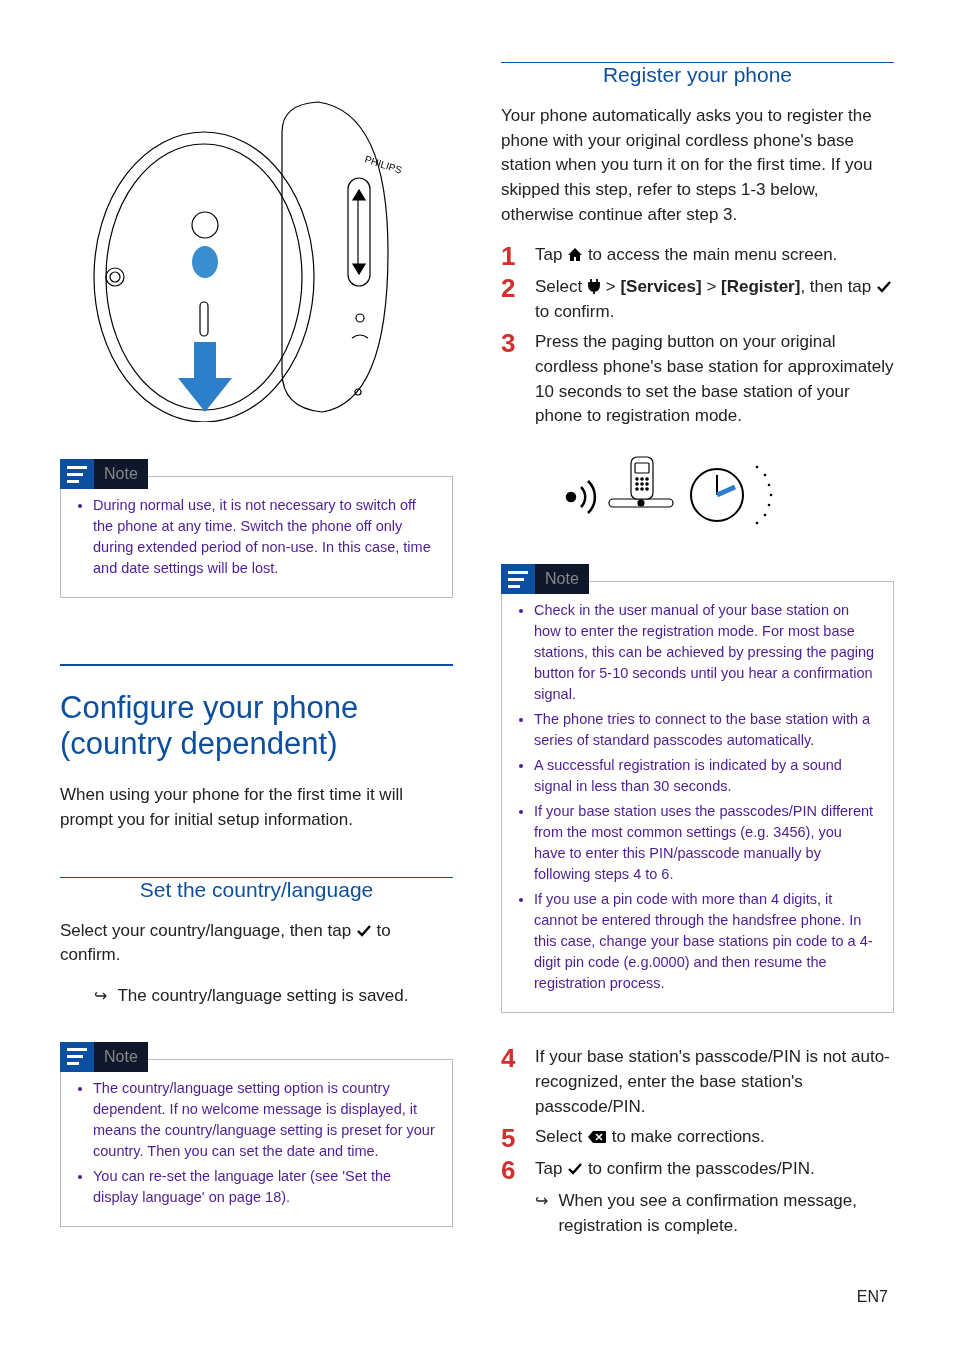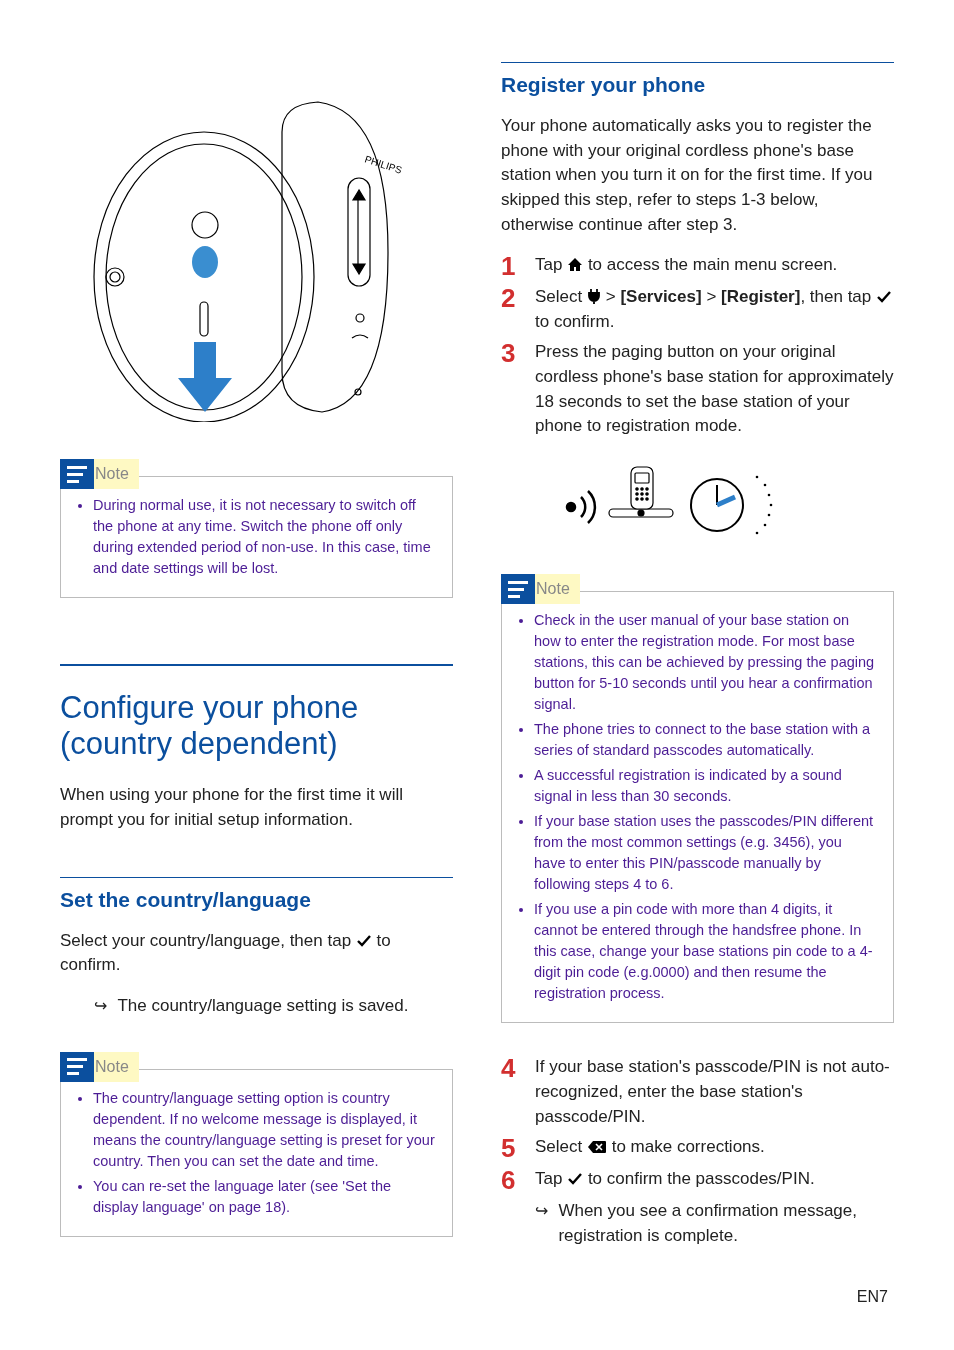--- a/index.html
+++ b/index.html
@@ -29,25 +29,25 @@
     font-size: 31px;
     font-weight: 400;
     color: #0b4f9e;
     margin: 0 0 22px 0;
     line-height: 1.15;
     border-top: 2px solid #0b4f9e;
     padding-top: 24px;
   }
   h2.sub {
     font-size: 21px;
-    font-weight: 700;
+    font-weight: 400;
     color: #0b4f9e;
     margin: 0 0 12px 0;
     border-top: 1px solid #0b4f9e;
-    padding-top: 10px;
+    text-align: center;
   }
   p.body {
     font-size: 17px;
     line-height: 1.45;
     margin: 17px 0 16px 0;
     color: #222;
   }
   .spacer-med { height: 28px; }
   .spacer-lg  { height: 48px; }
   
@@ -93,22 +93,22 @@
     padding: 14px 16px 14px 16px;
     margin: 0 0 18px 0;
     position: relative;
   }
   .note-header {
     position: absolute;
     top: -18px;
     left: -1px;
     display: flex;
     align-items: center;
-    gap: 1px;
-    background: #fef9c3;
+    gap: 10px;
+    background: #0f172a;
     padding-right: 10px;
   }
   .note-icon {
     width: 34px;
     height: 30px;
     background: #0b4f9e;
     display: flex;
     flex-direction: column;
     justify-content: center;
     gap: 4px;
@@ -285,21 +285,21 @@
         <span> &gt; </span><span class="bold">[Services]</span><span> &gt; </span><span class="bold">[Register]</span><span>, then tap </span>
         <svg class="iicon" width="16" height="14">
             <path d="M2 7 l4 4 8 -9" stroke="#000" stroke-width="2.4" fill="none"></path>
           </svg>
         <span> to confirm.</span>
       </div>
     </div>
 
     <div class="step no-break">
       <div class="num">3</div>
-      <div class="txt">Press the paging button on your original cordless phone's base station for approximately 18 seconds to set the base station of your phone to registration mode.</div>
+      <div class="txt">Press the paging button on your original cordless phone's base station for approximately 10 seconds to set the base station of your phone to registration mode.</div>
     </div>
 
     <div class="fig2 no-break">
       <svg width="260" height="100" viewBox="0 0 260 100">
 
         <g stroke="#000" stroke-width="2.5" fill="none">
           <circle cx="40" cy="58" r="4" fill="#000"></circle>
           <path d="M50 48 a14 14 0 0 1 0 20"></path>
           <path d="M57 42 a22 22 0 0 1 0 32"></path>
         </g>

